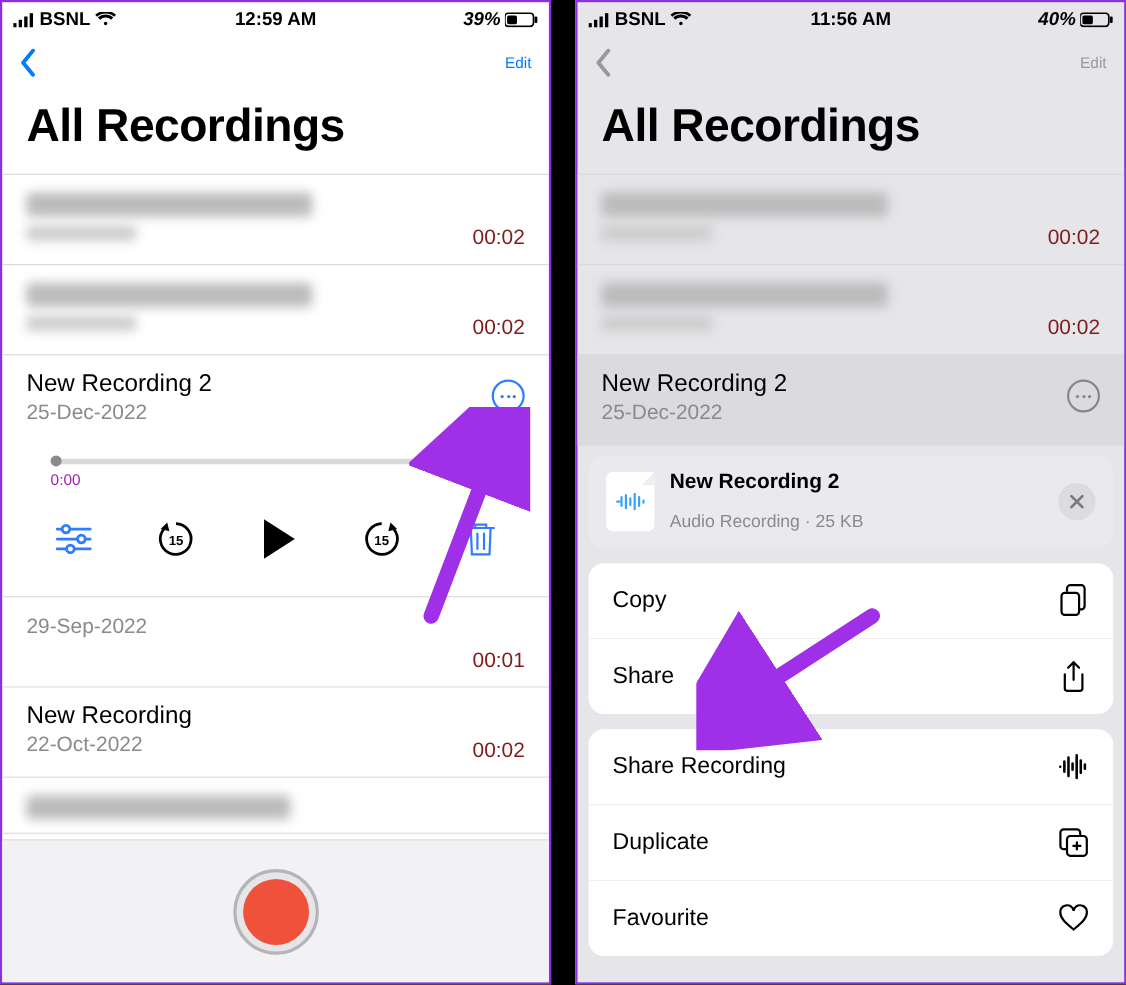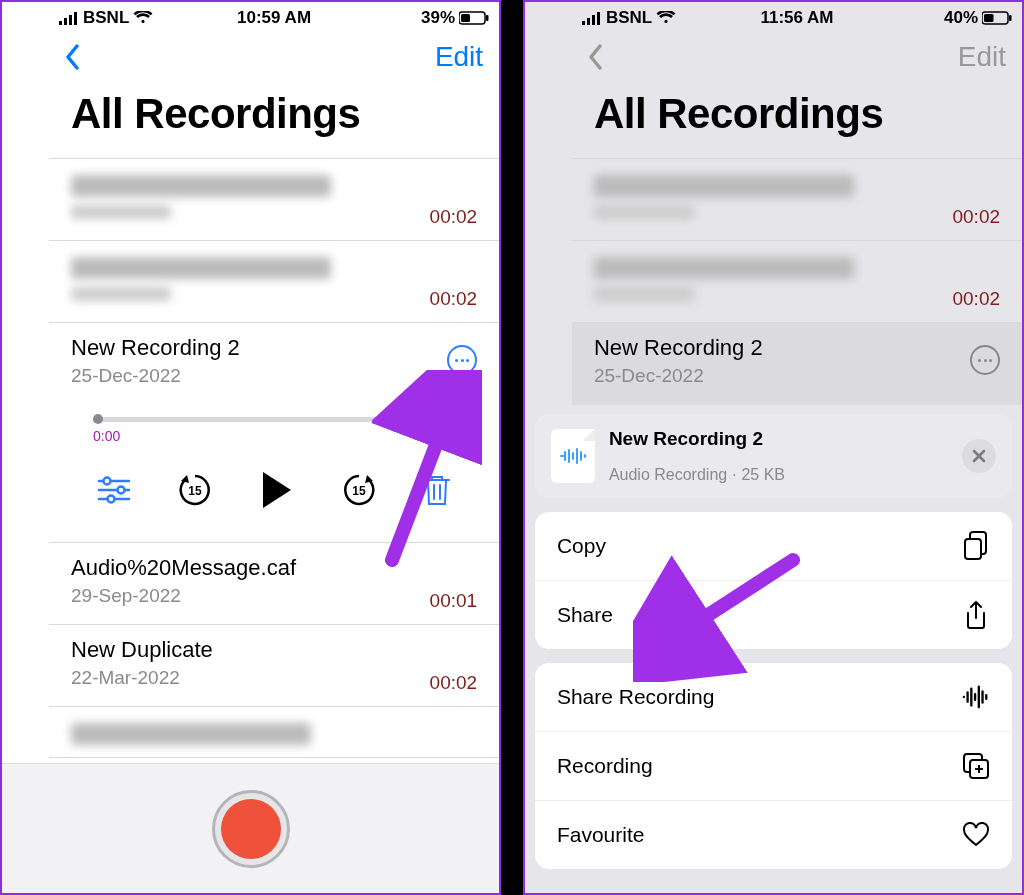--- a/index.html
+++ b/index.html
@@ -1,29 +1,29 @@
 <!DOCTYPE html>
 <html><head>
 <meta charset="utf-8">
 <style>
   * { box-sizing: border-box; margin: 0; padding: 0; font-family: -apple-system, Helvetica, Arial, sans-serif; }
   body { background: #000; width: 1024px; height: 895px; display: flex; }
   .gap { width: 22px; background:#000; }
-  .screen { width: 506px; height: 895px; background:#fff; position: relative; overflow:hidden; border: 2px solid #8b2fe0; padding-left: 47px; }
+  .screen { width: 506px; height: 895px; background:#fff; position: relative; overflow:hidden; border: 2px solid #8b2fe0; }
   .screen.right { background:#e5e5ea; }
 
   .statusbar { height:32px; display:flex; align-items:center; padding:0 10px; font-size:17px; font-weight:600; color:#000; }
   .sb-left { display:flex; align-items:center; gap:4px; flex:1; }
   .sb-center { flex:1; text-align:center; }
-  .sb-right { flex:1; display:flex; justify-content:flex-end; align-items:center; gap:4px; }
+  .sb-right { flex:1; display:flex; justify-content:flex-end; align-items:center; gap:4px;font-style:italic; }
 
   .nav { height:46px; display:flex; align-items:center; padding:0 16px; }
   .nav .back { color:#007aff; }
   .nav .spacer { flex:1; }
-  .nav .edit { color:#007aff; font-size:28px; }
+  .nav .edit { color:#007aff; font-size:14px; }
   .screen.right .nav .back, .screen.right .nav .edit { color:#999; }
 
   .title { font-size:42px; font-weight:800; padding: 10px 22px 20px; letter-spacing:-0.5px;}
 
   .list { border-top:1px solid #d9d9dd; }
   .row { border-bottom:1px solid #d9d9dd; padding:12px 22px; position:relative; min-height:82px; }
   .row .name { font-size:22px; font-weight:500; color:#000; }
   .row .name.blurred { width:260px; height:22px; border-radius:4px; background:#bbb; filter: blur(5px); margin-top:4px;}
   .row .sub.blurred { width:100px; height:14px; border-radius:3px; background:#ccc; filter: blur(5px); margin-top:8px;}
   .row .sub { font-size:19px; color:#8a8a8e; margin-top:4px; }
@@ -79,21 +79,21 @@
             <rect x="15" y="1" width="3" height="13" fill="#000"></rect>
           </svg>
         </span>
       <span>BSNL</span>
       <span>
           <svg width="20" height="14" viewBox="0 0 20 14">
             <path d="M10 12a1.6 1.6 0 100-3.2 1.6 1.6 0 000 3.2zM3 5a10 10 0 0114 0l-2 2a7 7 0 00-10 0zM.5 2.5a14 14 0 0119 0l-1.8 1.8a11.5 11.5 0 00-15.4 0z" fill="#000"></path>
           </svg>
         </span>
     </div>
-    <div class="sb-center">10:59 AM</div>
+    <div class="sb-center">12:59 AM</div>
     <div class="sb-right">
       <span>39%</span>
       <span>
           <svg width="30" height="14">
             <rect x="0" y="1" width="26" height="12" rx="3" fill="none" stroke="#000" stroke-width="1.5"></rect>
             <rect x="2" y="3" width="9" height="8" rx="1.5" fill="#000"></rect>
             <rect x="27" y="4" width="2.5" height="6" rx="1" fill="#000"></rect>
           </svg>
         </span>
     </div>
@@ -172,27 +172,26 @@
           <span class="c">
               <svg width="28" height="32" viewBox="0 0 28 32" stroke="#2f7cff" stroke-width="2" fill="none" stroke-linecap="round">
                 <path d="M2 6 H26 M9 6 V3 H19 V6 M5 6 L6 30 H22 L23 6 M11 11 V25 M17 11 V25"></path>
               </svg>
             </span>
         </div>
       </div>
     </div>
 
     <div class="row">
-      <div class="name">Audio%20Message.caf</div>
       <div class="sub">29-Sep-2022</div>
       <div class="dur">00:01</div>
     </div>
     <div class="row">
-      <div class="name">New Duplicate</div>
-      <div class="sub">22-Mar-2022</div>
+      <div class="name">New Recording</div>
+      <div class="sub">22-Oct-2022</div>
       <div class="dur">00:02</div>
     </div>
     <div class="row" style="min-height:40px;overflow:hidden;">
       <div class="name blurred" style="width:240px;"></div>
     </div>
   </div>
 
   <div class="record-footer">
     <div class="rec-btn">
         <div class="rec-inner"></div>
@@ -317,21 +316,21 @@
     <div class="menu-group">
       <div class="menu-item">
         <span>Share Recording</span>
         <span class="menu-icon">
             <svg width="30" height="24" viewBox="0 0 30 24" stroke="#000" stroke-width="2.5" stroke-linecap="round">
               <path d="M2 12h0 M6 7v10 M10 3v18 M14 9v6 M18 1v22 M22 6v12 M26 10v4"></path>
             </svg>
           </span>
       </div>
       <div class="menu-item">
-        <span>Recording</span>
+        <span>Duplicate</span>
         <span class="menu-icon">
             <svg width="28" height="28" viewBox="0 0 28 28" fill="none" stroke="#000" stroke-width="2">
               <rect x="2" y="2" width="18" height="18" rx="3"></rect>
               <rect x="8" y="8" width="18" height="18" rx="3" fill="#fff"></rect>
               <path d="M17 13 v8 M13 17 h8"></path>
             </svg>
           </span>
       </div>
       <div class="menu-item">
         <span>Favourite</span>

